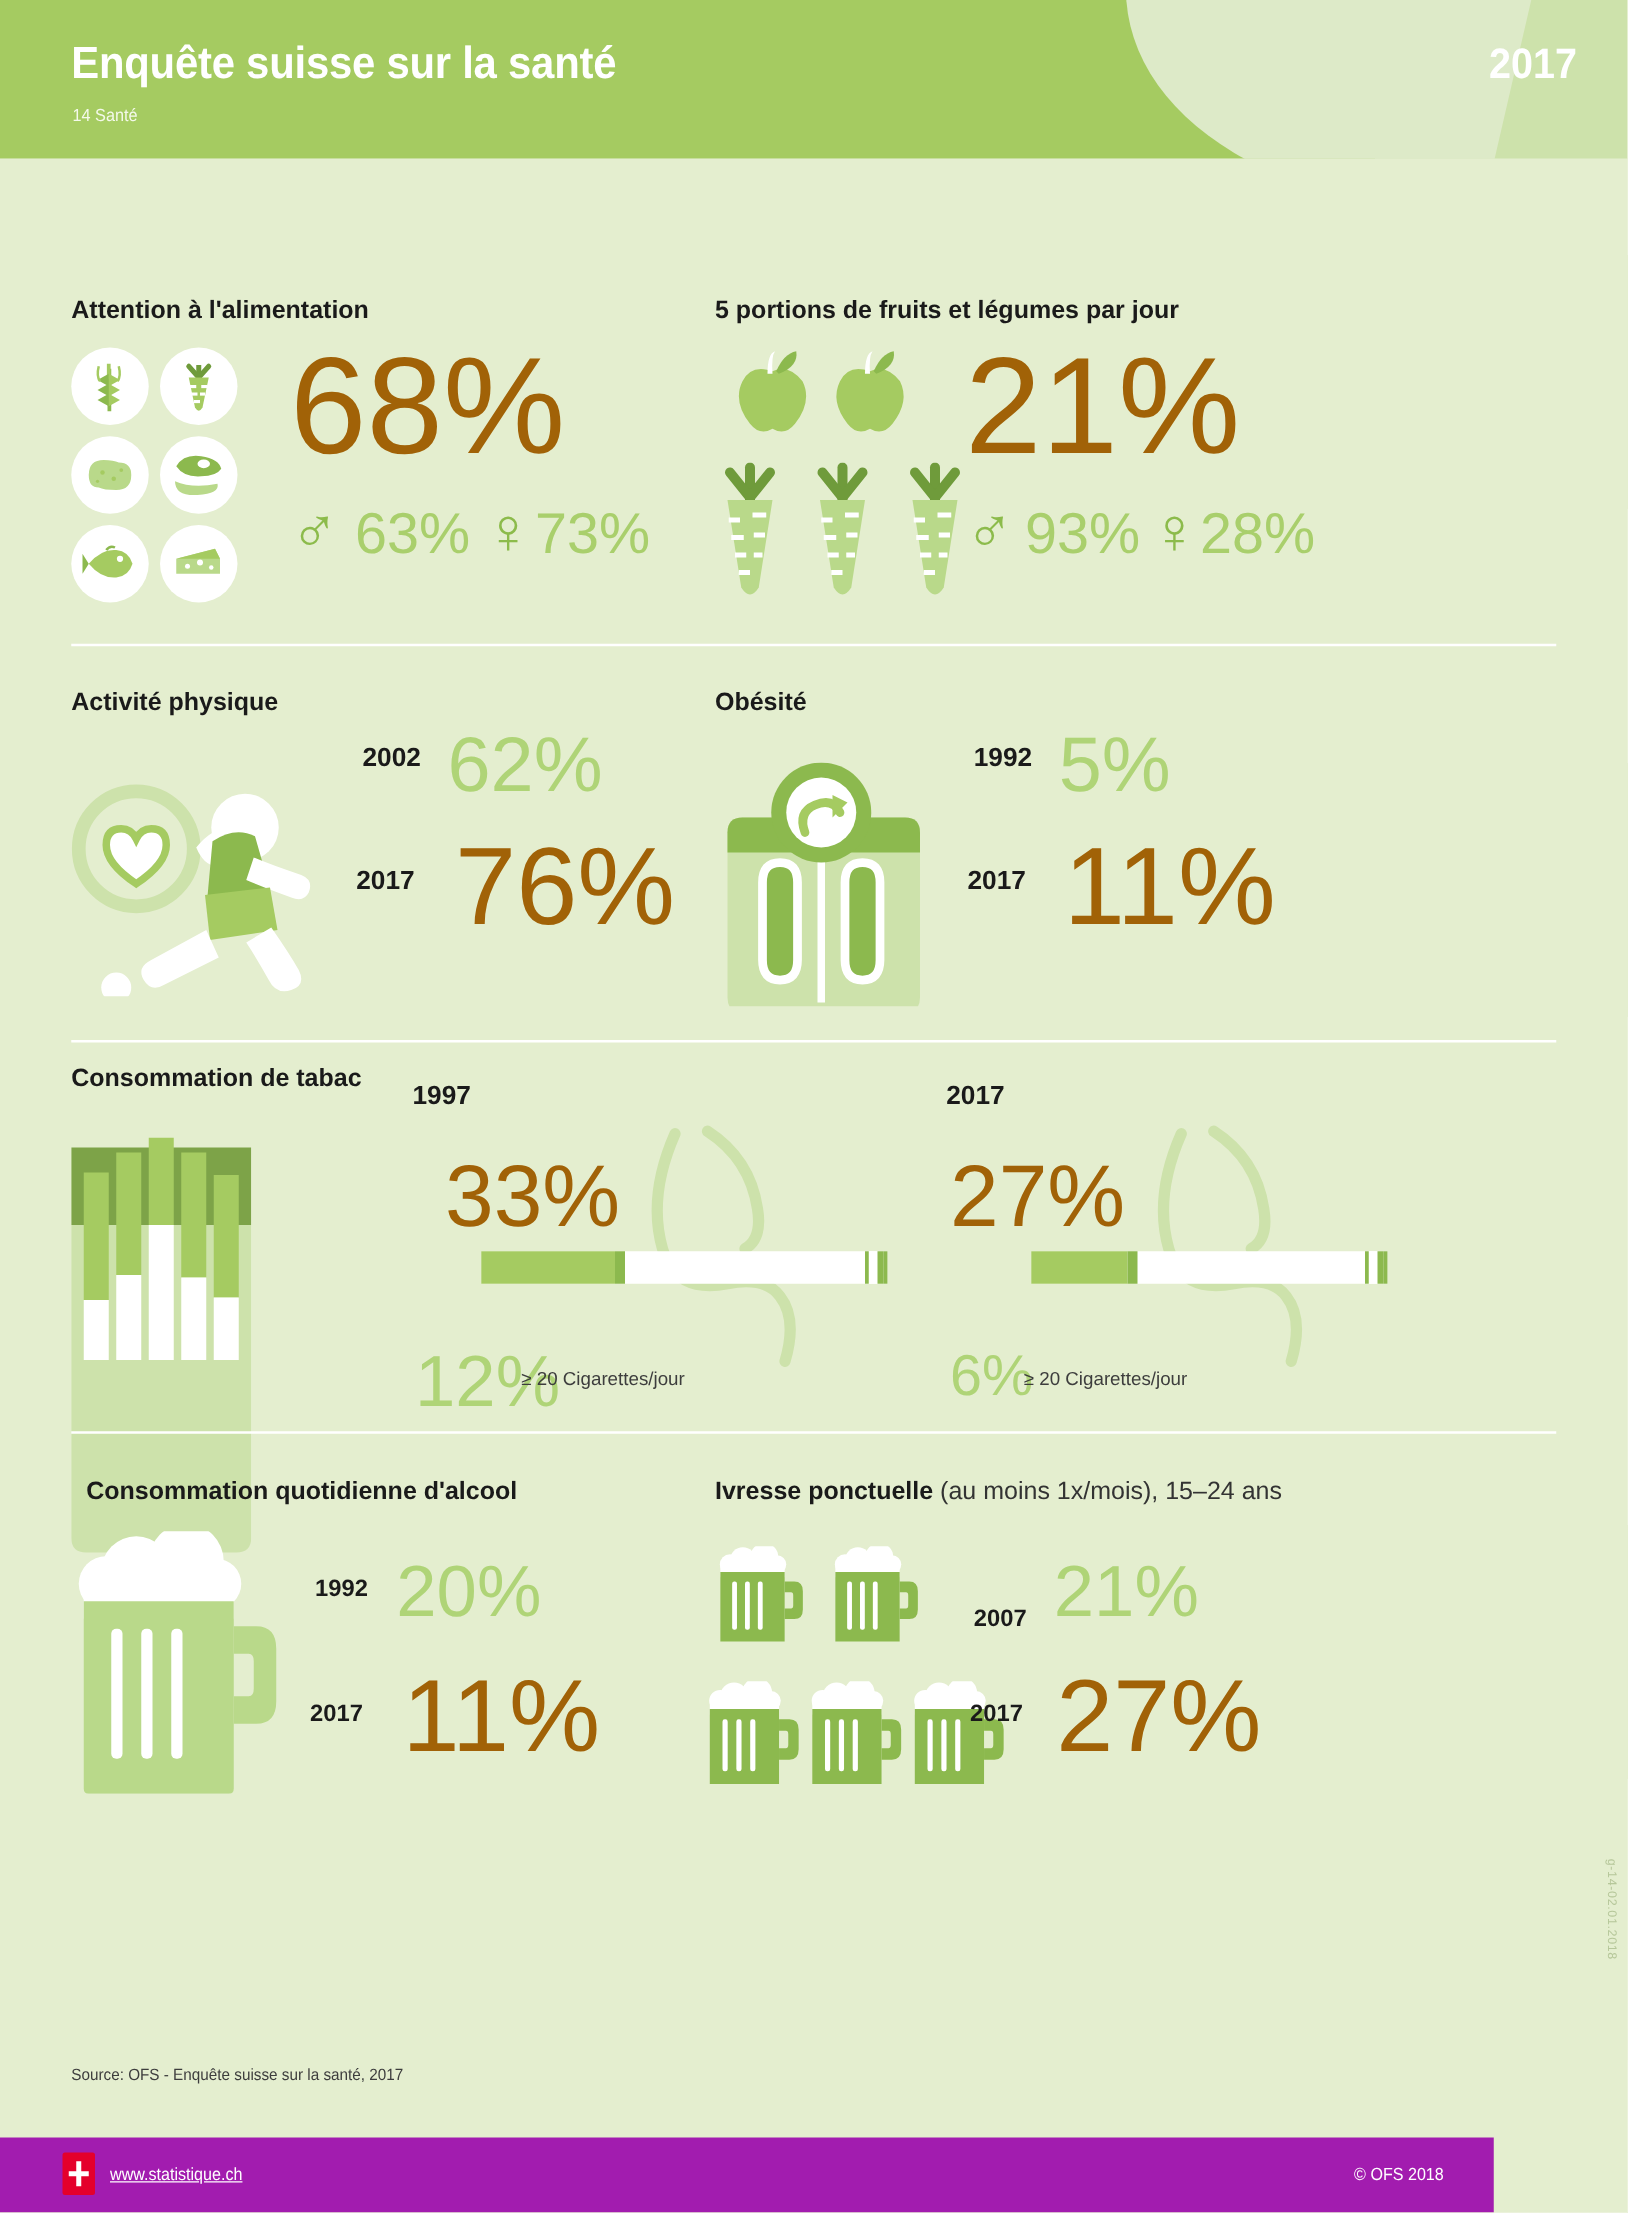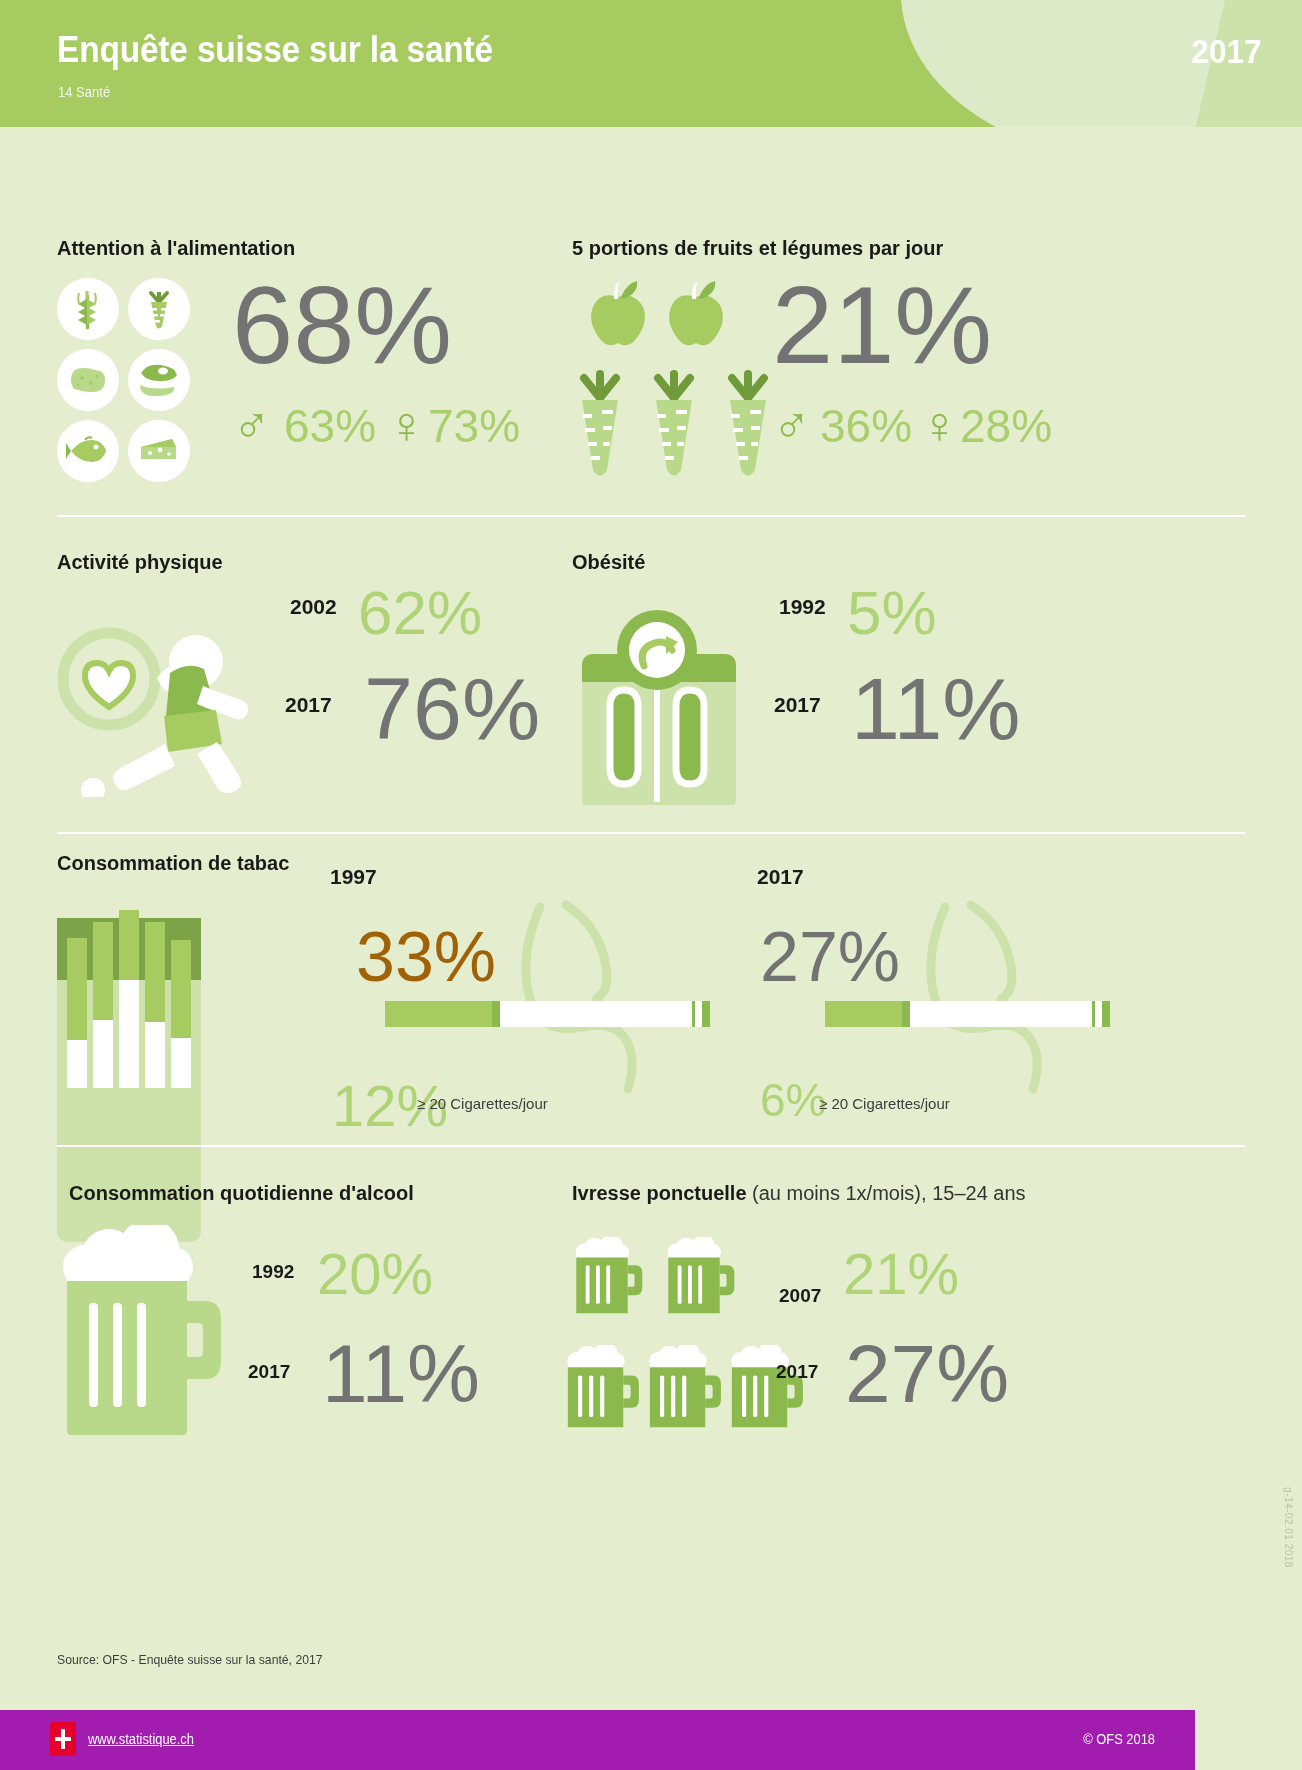--- a/index.html
+++ b/index.html
@@ -58,21 +58,21 @@
     position:absolute; left:57px; width:1188px; height:2px; background:#ffffff;
   }
   .sec-title{
     position:absolute;
     font-size:20px; font-weight:bold; color:#1a1a1a;
     white-space:nowrap;
   }
   .sec-title .light{ font-weight:normal; color:#333; }
   .big-pct{
     position:absolute;
-    color:#737373; font-weight:300; line-height:1;
+    color:#a16207; font-weight:300; line-height:1;
     font-family:"Liberation Sans", sans-serif;
     white-space:nowrap;
   }
   .med-pct{ position:absolute; color:#a9cf6c; font-weight:300; white-space:nowrap; }
   .yearlabel{
     position:absolute; font-size:21px; font-weight:bold; color:#1a1a1a;
     white-space:nowrap;
   }
   .gender{ position:absolute; white-space:nowrap; color:#8cbb4b; }
   .smalllbl{ position:absolute; font-size:15px; color:#3d3d3d; white-space:nowrap; }
@@ -274,21 +274,21 @@
       <rect x="31" y="56" width="9" height="4" fill="#fff"></rect>
       <rect x="16" y="72" width="9" height="4" fill="#fff"></rect>
       <rect x="31" y="72" width="7" height="4" fill="#fff"></rect>
       <rect x="19" y="86" width="9" height="4" fill="#fff"></rect>
     </svg>
   </div>
 
   <div class="big-pct" style="left:772px; top:143px; font-size:110px;">21%</div>
 
   <div class="gender" style="left:772px; top:268px; font-size:52px;">♂</div>
-  <div class="med-pct" style="left:820px; top:272px; font-size:46px; font-weight:300;">36%</div>
+  <div class="med-pct" style="left:820px; top:272px; font-size:46px; font-weight:300;">93%</div>
   <div class="gender" style="left:920px; top:268px; font-size:52px;">♀</div>
   <div class="med-pct" style="left:960px; top:272px; font-size:46px; font-weight:300;">28%</div>
 
   <div class="divider" style="top:388px;"></div>
 
   <div class="sec-title" style="left:57px; top:424px;">Activité physique</div>
 
   <svg style="position:absolute;left:57px;top:485px;" width="250" height="185" viewBox="0 0 250 185">
     <circle cx="52" cy="67" r="46" fill="none" stroke="#cde2ab" stroke-width="11"></circle>
     <path d="M52 95 q-24 -16 -24 -31 q0 -13 12 -13 q8 0 12 8 q4 -8 12 -8 q12 0 12 13 q0 15 -24 31z" fill="#ffffff" stroke="#a5cb61" stroke-width="6"></path>

